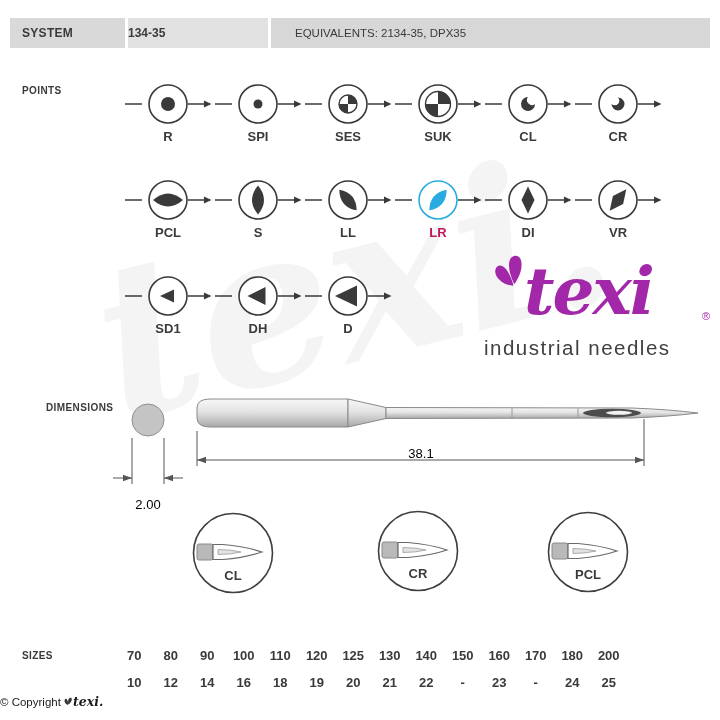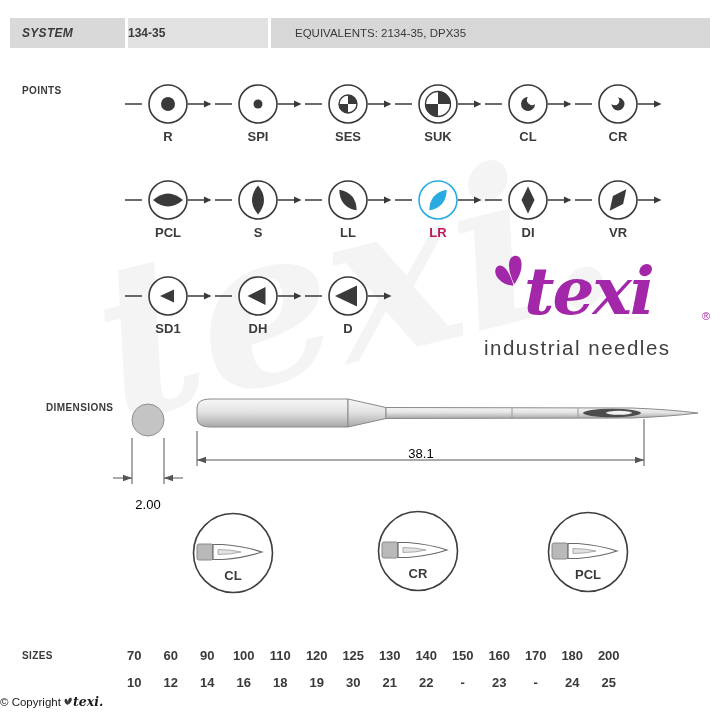--- a/index.html
+++ b/index.html
@@ -16,21 +16,21 @@
     font-size:215px; color:rgba(110,110,110,0.08);
     transform:rotate(-14deg); transform-origin:left top;
     white-space:nowrap; pointer-events:none;
   }
 
   .layer { position:absolute; z-index:1; }
 
   
   .header { left:10px; top:18px; width:700px; display:flex; gap:3px; height:30px; }
   .hbox { background:#d9d9d9; display:flex; align-items:center; font-size:12px; }
-  .hbox.b1 { width:115px; padding-left:12px; font-weight:bold; letter-spacing:0.3px;font-style:italic; }
+  .hbox.b1 { width:115px; padding-left:12px; font-weight:bold; letter-spacing:0.3px; }
   .hbox.b2 { width:140px; font-weight:bold; background:#e1e1e1; }
   .hbox.b3 { flex:1; padding-left:24px; font-size:11.5px; background:#d7d7d7; }
 
   .section-label { position:absolute; left:22px; z-index:2; font-size:10px; font-weight:bold; letter-spacing:0.4px; }
   .lbl-points { top:85px; }
   .lbl-dimensions { top:402px;padding-left:24px; }
   .lbl-sizes { top:650px; }
 
   
   .points-grid { left:123px; top:82px; width:560px; }
@@ -356,42 +356,42 @@
     </svg>
     <div class="detail-label">PCL</div>
   </div>
 
   <div class="layer sizes-row">
     <div class="size-col">
       <div class="size-nm">70</div>
       <div class="size-val">10</div>
     </div>
     <div class="size-col">
-      <div class="size-nm">60</div>
+      <div class="size-nm">80</div>
       <div class="size-val">12</div>
     </div>
     <div class="size-col">
       <div class="size-nm">90</div>
       <div class="size-val">14</div>
     </div>
     <div class="size-col">
       <div class="size-nm">100</div>
       <div class="size-val">16</div>
     </div>
     <div class="size-col">
       <div class="size-nm">110</div>
       <div class="size-val">18</div>
     </div>
     <div class="size-col">
       <div class="size-nm">120</div>
       <div class="size-val">19</div>
     </div>
     <div class="size-col">
       <div class="size-nm">125</div>
-      <div class="size-val">30</div>
+      <div class="size-val">20</div>
     </div>
     <div class="size-col">
       <div class="size-nm">130</div>
       <div class="size-val">21</div>
     </div>
     <div class="size-col">
       <div class="size-nm">140</div>
       <div class="size-val">22</div>
     </div>
     <div class="size-col">

